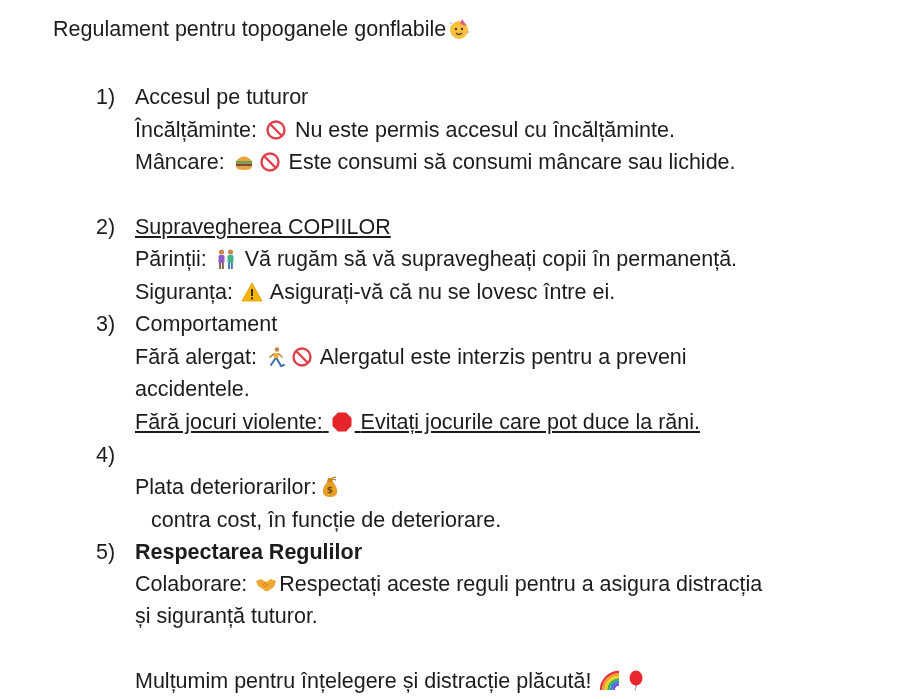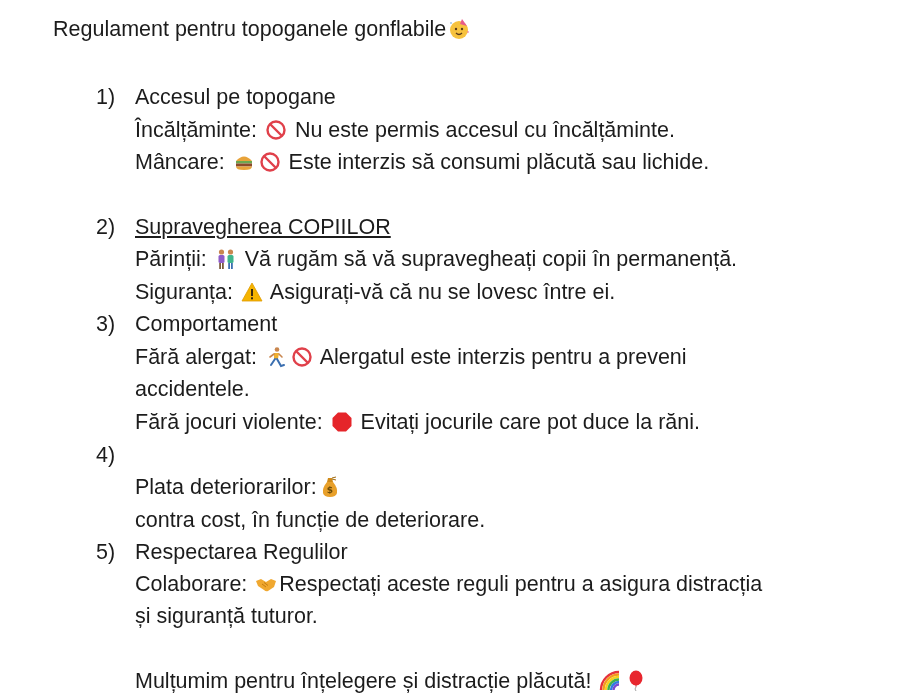--- a/index.html
+++ b/index.html
@@ -61,21 +61,21 @@
           <path d="M14 1 L19 8 L12 6 Z" fill="#e85a8a"></path>
           <circle cx="8" cy="11" r="1.2" fill="#5a3a1a"></circle>
           <circle cx="14" cy="11" r="1.2" fill="#5a3a1a"></circle>
           <path d="M8 15 Q11 18 14 15" stroke="#5a3a1a" stroke-width="1.3" fill="none"></path>
           <circle cx="3" cy="5" r="0.8" fill="#5b9bd5"></circle>
           <circle cx="20" cy="14" r="0.8" fill="#e85a8a"></circle>
         </svg></span>
   </div>
 
   <div class="line num" style="top:82px;">1)</div>
-  <div class="line indent" style="top:82px;">Accesul pe topogane</div>
+  <div class="line indent" style="top:82px;">Accesul pe tuturor</div>
 
   <div class="line indent" style="top:115px;">
     <span>Încălțăminte:</span>
     <span class="emoji"><svg viewBox="0 0 22 22">
           <circle cx="11" cy="11" r="8.5" fill="none" stroke="#e0404a" stroke-width="2.4"></circle>
           <line x1="5" y1="5" x2="17" y2="17" stroke="#e0404a" stroke-width="2.4"></line>
         </svg></span>
     <span>Nu este permis accesul cu încălțăminte.</span>
   </div>
 
@@ -83,21 +83,21 @@
     <span>Mâncare:</span>
     <span class="emoji"><svg viewBox="0 0 22 22">
           <path d="M3 10 Q11 1 19 10 Z" fill="#e8a33a"></path>
           <rect x="3" y="10" width="16" height="2.5" fill="#6aa84f"></rect>
           <rect x="3" y="12.5" width="16" height="3" fill="#8b4a2b"></rect>
           <path d="M3 15.5 H19 Q19 19 11 19 Q3 19 3 15.5 Z" fill="#e8a33a"></path>
         </svg></span><span class="emoji"><svg viewBox="0 0 22 22">
           <circle cx="11" cy="11" r="8.5" fill="none" stroke="#e0404a" stroke-width="2.4"></circle>
           <line x1="5" y1="5" x2="17" y2="17" stroke="#e0404a" stroke-width="2.4"></line>
         </svg></span>
-    <span>Este interzis să consumi plăcută sau lichide.</span>
+    <span>Este consumi să consumi mâncare sau lichide.</span>
   </div>
 
   <div class="line num" style="top:212px;">2)</div>
   <div class="line indent" style="top:212px;text-decoration:underline;">Supravegherea COPIILOR</div>
 
   <div class="line indent" style="top:277px;">
     <span>Siguranța:</span>
     <span class="emoji"><svg viewBox="0 0 22 22">
           <path d="M11 2 L21 20 H1 Z" fill="#f5b400" stroke="#e09a00" stroke-width="0.8" stroke-linejoin="round"></path>
           <rect x="10" y="8" width="2" height="7" fill="#3a2a10"></rect>
@@ -132,42 +132,42 @@
           <path d="M10 13 L6 19 M12 13 L16 20 L19 19" stroke="#3b6fb0" stroke-width="2" fill="none" stroke-linecap="round"></path>
           <path d="M9 8 L5 11 M14 8 L17 11" stroke="#c9864f" stroke-width="1.6" fill="none" stroke-linecap="round"></path>
         </svg></span><span class="emoji"><svg viewBox="0 0 22 22">
           <circle cx="11" cy="11" r="8.5" fill="none" stroke="#e0404a" stroke-width="2.4"></circle>
           <line x1="5" y1="5" x2="17" y2="17" stroke="#e0404a" stroke-width="2.4"></line>
         </svg></span>
     <span>Alergatul este interzis pentru a preveni</span>
   </div>
   <div class="line indent" style="top:374px;">accidentele.</div>
 
-  <div class="line indent" style="top:407px;">
+  <div class="line indent" style="top:407px;text-decoration:underline;">
     <span>Fără jocuri violente:</span>
     <span class="emoji"><svg viewBox="0 0 22 22">
           <polygon points="7,1.5 15,1.5 20.5,7 20.5,15 15,20.5 7,20.5 1.5,15 1.5,7" fill="#e5252a"></polygon>
         </svg></span>
     <span>Evitați jocurile care pot duce la răni.</span>
   </div>
 
   <div class="line num" style="top:440px;">4)</div>
 
   <div class="line indent" style="top:472px;">
     <span>Plata deteriorarilor:</span><span class="emoji"><svg viewBox="0 0 22 22">
           <path d="M8 6 Q3 12 4 17 Q5 21 11 21 Q17 21 18 17 Q19 12 14 6 Z" fill="#e8a02a"></path>
           <path d="M8 6 L9 2 L13 2 L14 6 Z" fill="#d08a18"></path>
           <path d="M13 2 L17 1 M13 3 L17 4" stroke="#a06a10" stroke-width="1" fill="none"></path>
           <text x="11" y="17" font-size="9" text-anchor="middle" fill="#6a4a08" font-family="DejaVu Sans, sans-serif" font-weight="bold">$</text>
         </svg></span>
   </div>
-  <div class="line indent" style="top:505px;">contra cost, în funcție de deteriorare.</div>
+  <div class="line indent" style="top:505px;margin-left:16px;">contra cost, în funcție de deteriorare.</div>
 
   <div class="line num" style="top:537px;">5)</div>
-  <div class="line indent" style="top:537px;">Respectarea Regulilor</div>
+  <div class="line indent" style="top:537px;font-weight:bold;">Respectarea Regulilor</div>
 
   <div class="line indent" style="top:569px;">
     <span>Colaborare:</span>
     <span class="emoji"><svg viewBox="0 0 22 22">
           <path d="M1 8 L6 6 L11 9 L16 6 L21 8 L19 14 L13 18 Q11 19 9 17 L3 13 Z" fill="#f0a830"></path>
           <path d="M7 11 L11 14 M9 9.5 L13 12.5" stroke="#c47c10" stroke-width="1" fill="none"></path>
         </svg></span><span>Respectați aceste reguli pentru a asigura distracția</span>
   </div>
   <div class="line indent" style="top:601px;">și siguranță tuturor.</div>
 

